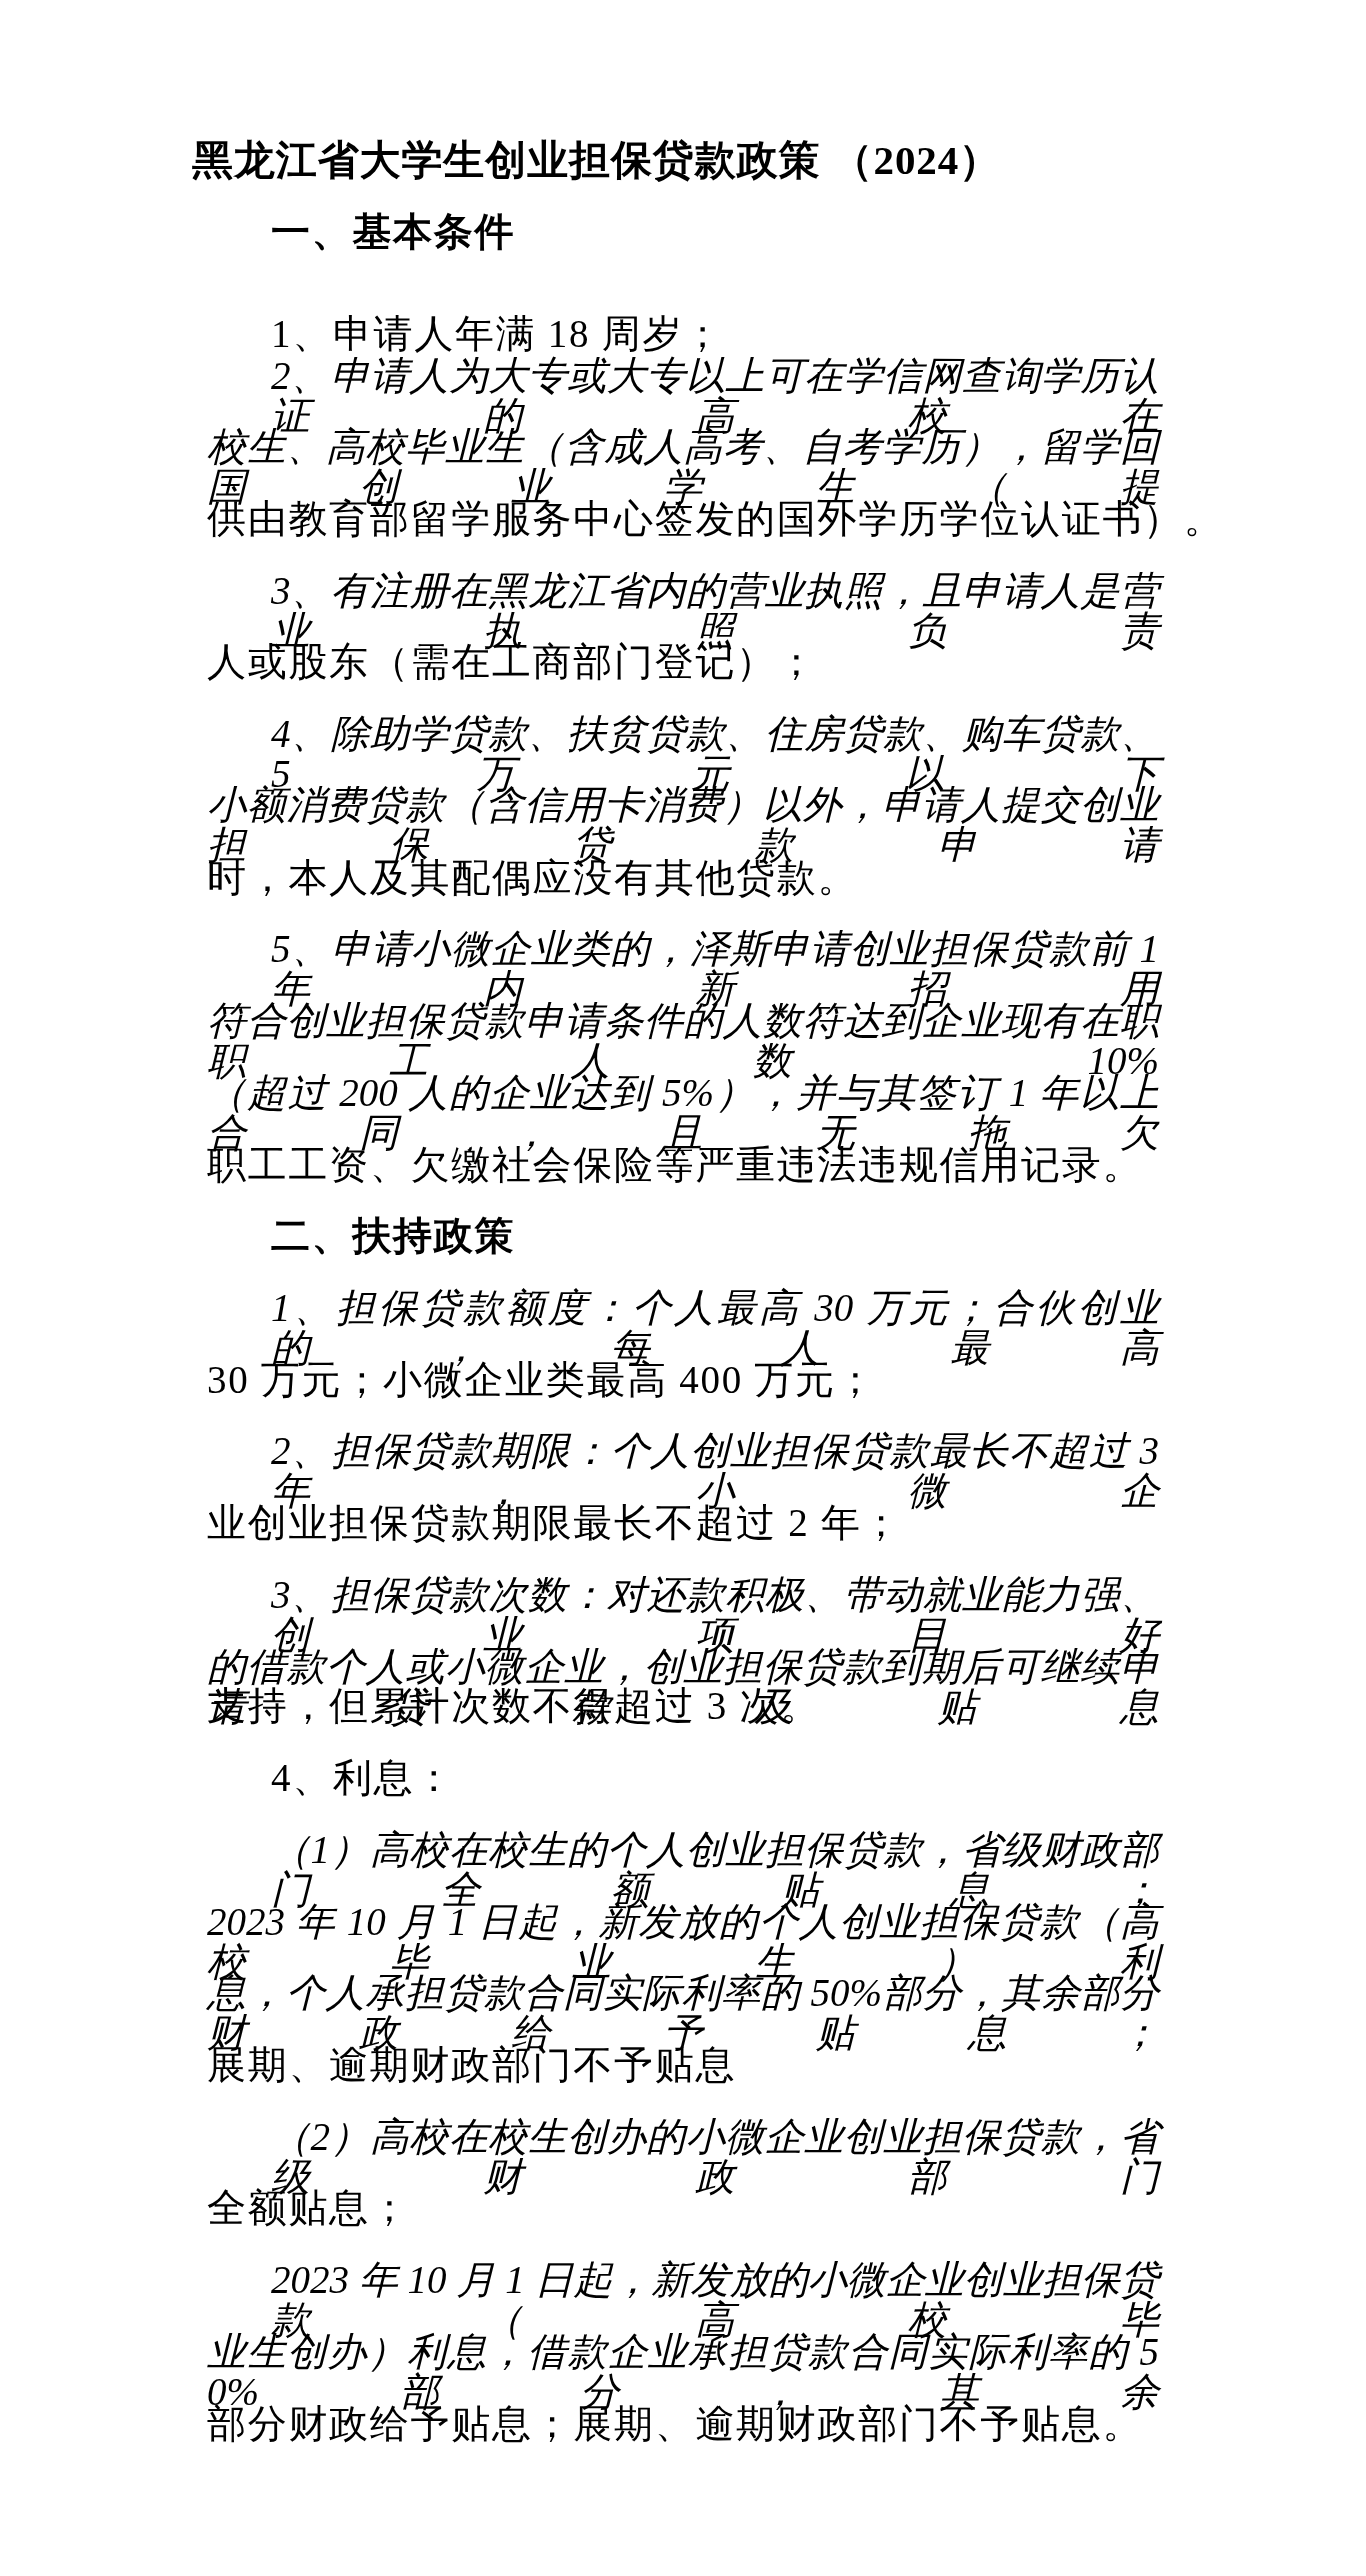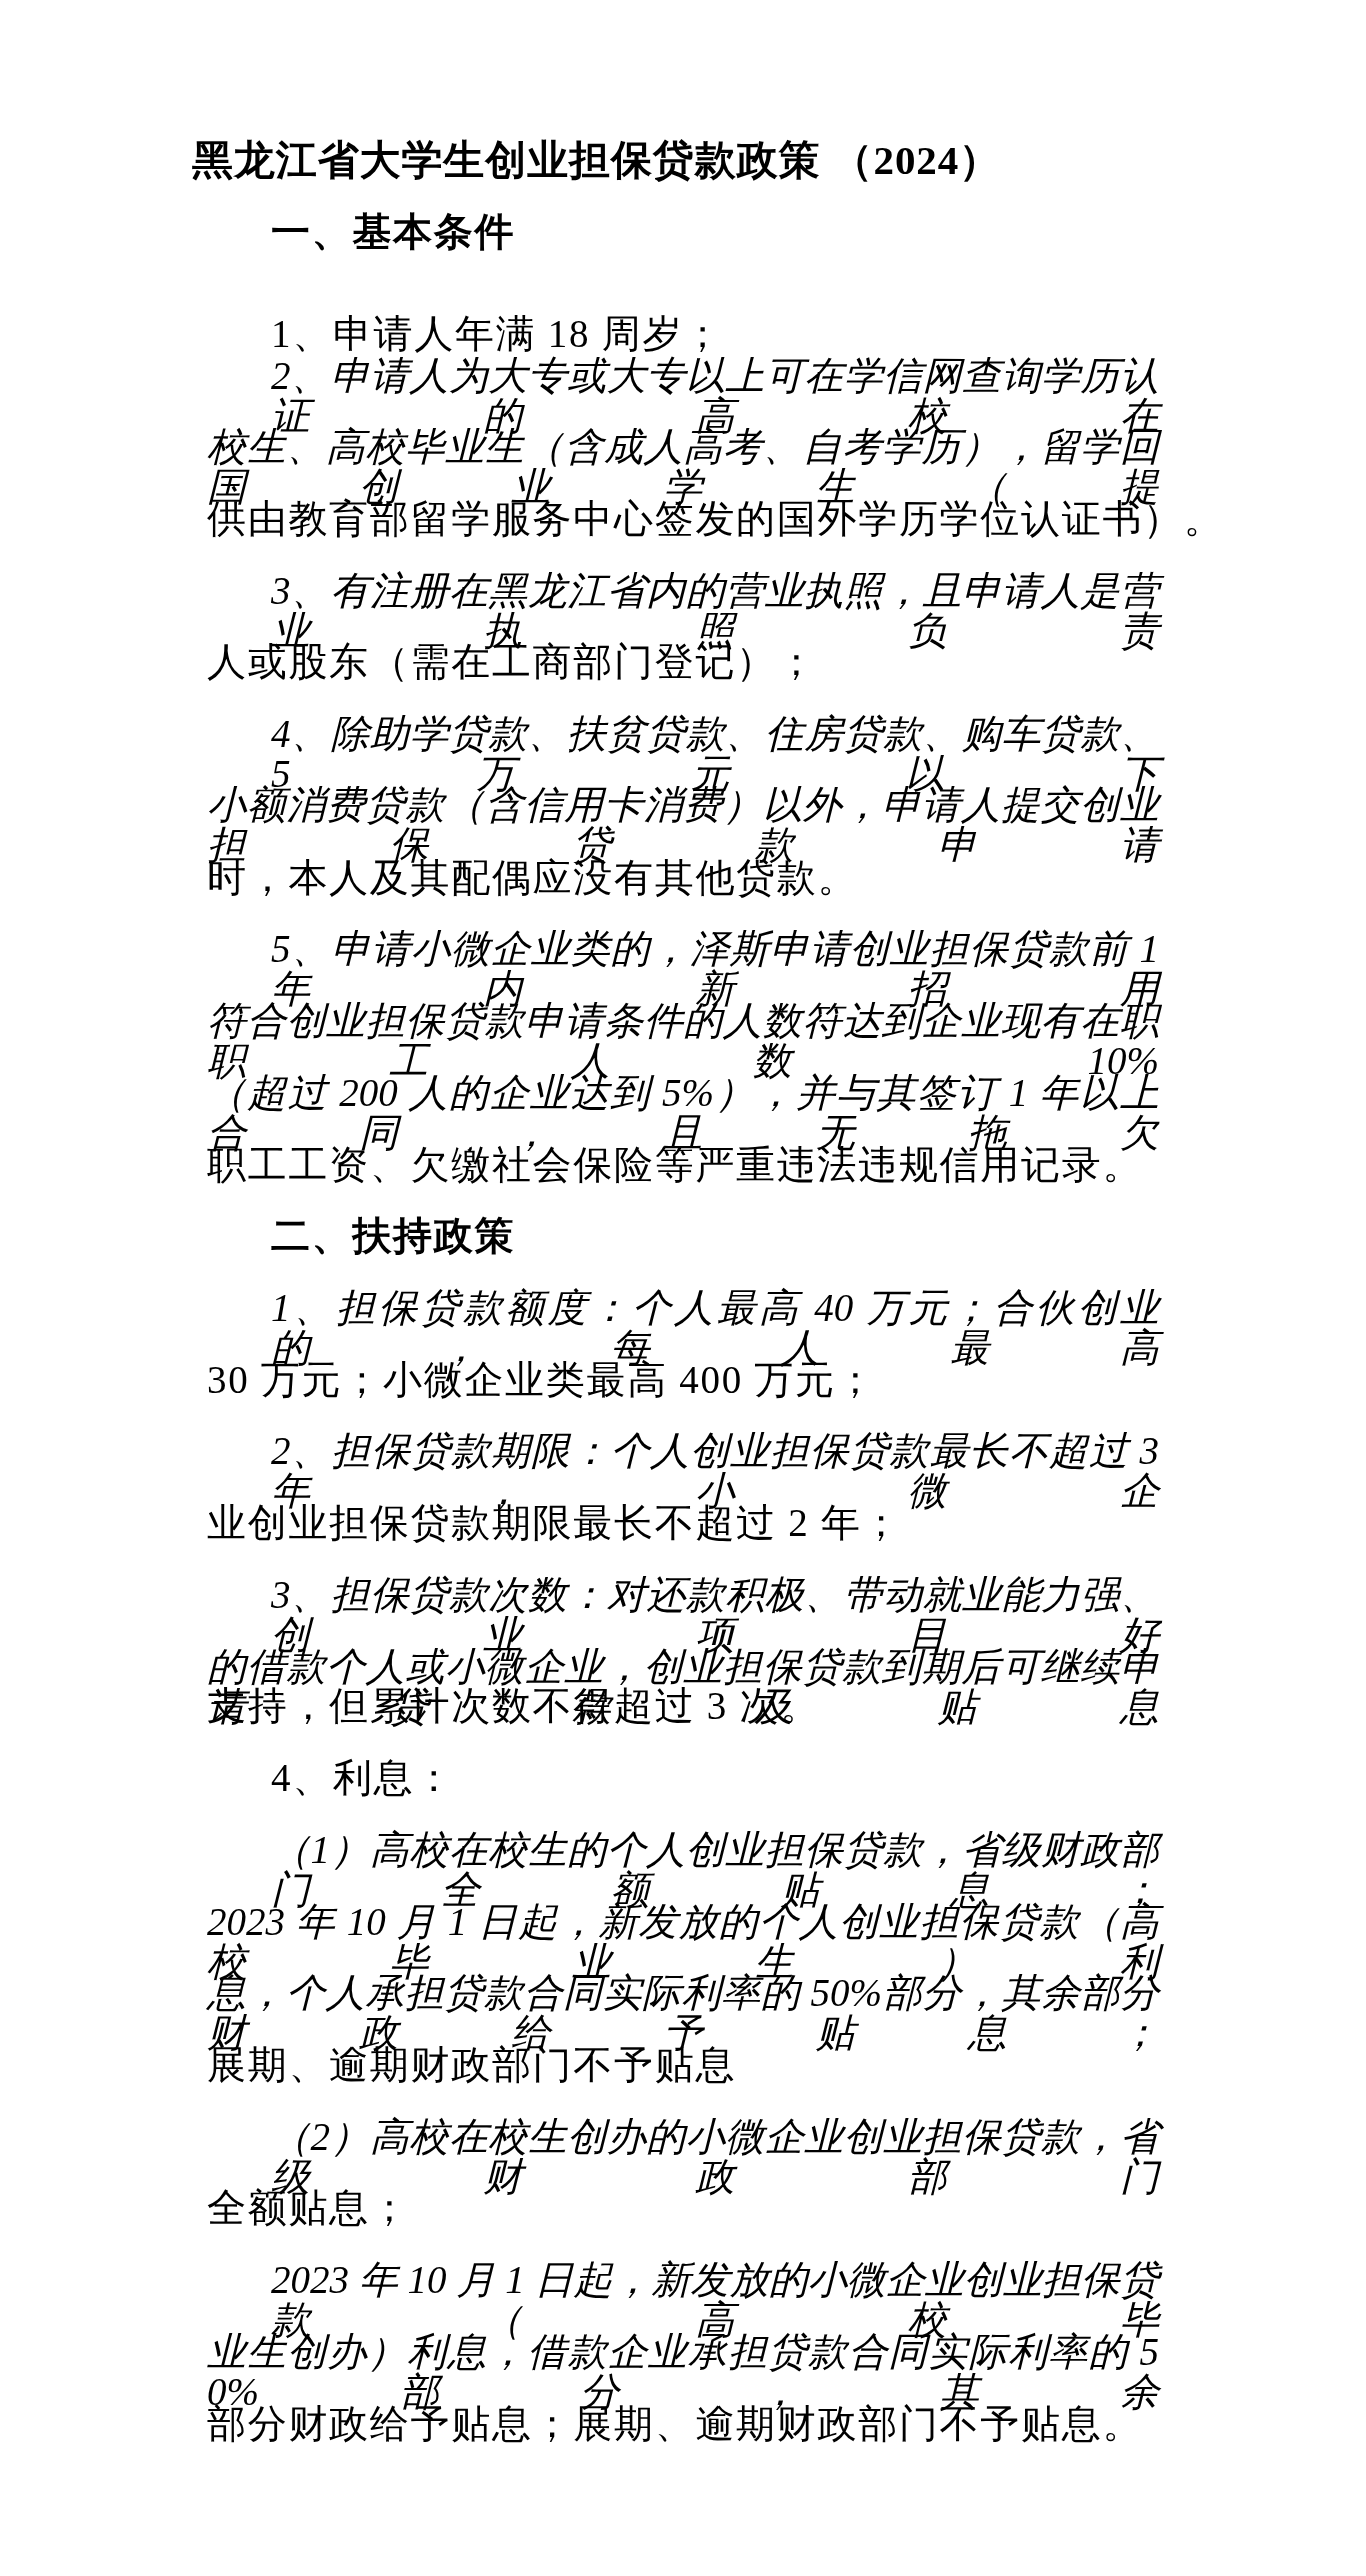--- a/index.html
+++ b/index.html
@@ -69,21 +69,21 @@
       <div class="line body indent justify" style="top: 571px;">3、有注册在黑龙江省内的营业执照，且申请人是营业执照负责</div>
       <div class="line body" style="top: 642px;">人或股东（需在工商部门登记）；</div>
       <div class="line body indent justify" style="top: 714px;">4、除助学贷款、扶贫贷款、住房贷款、购车贷款、5 万元以下</div>
       <div class="line body justify" style="top: 785px;">小额消费贷款（含信用卡消费）以外，申请人提交创业担保贷款申请</div>
       <div class="line body" style="top: 858px;">时，本人及其配偶应没有其他贷款。</div>
       <div class="line body indent justify" style="top: 929px;">5、申请小微企业类的，泽斯申请创业担保贷款前 1 年内新招用</div>
       <div class="line body justify" style="top: 1001px;">符合创业担保贷款申请条件的人数符达到企业现有在职职工人数 10%</div>
       <div class="line body justify" style="top: 1073px;">（超过 200 人的企业达到 5%），并与其签订 1 年以上合同，且无拖欠</div>
       <div class="line body" style="top: 1145px;">职工工资、欠缴社会保险等严重违法违规信用记录。</div>
       <div class="line heading indent" style="top: 1216px;">二、扶持政策</div>
-      <div class="line body indent justify" style="top: 1288px;">1、担保贷款额度：个人最高 40 万元；合伙创业的，每人最高</div>
+      <div class="line body indent justify" style="top: 1288px;">1、担保贷款额度：个人最高 30 万元；合伙创业的，每人最高</div>
       <div class="line body" style="top: 1360px;">30 万元；小微企业类最高 400 万元；</div>
       <div class="line body indent justify" style="top: 1431px;">2、担保贷款期限：个人创业担保贷款最长不超过 3 年，小微企</div>
       <div class="line body" style="top: 1503px;">业创业担保贷款期限最长不超过 2 年；</div>
       <div class="line body indent justify" style="top: 1575px;">3、担保贷款次数：对还款积极、带动就业能力强、创业项目好</div>
       <div class="line body justify" style="top: 1647px;">的借款个人或小微企业，创业担保贷款到期后可继续申请贷款及贴息</div>
       <div class="line body" style="top: 1686px;">支持，但累计次数不得超过 3 次。</div>
       <div class="line body indent" style="top: 1758px;">4、利息：</div>
       <div class="line body indent justify" style="top: 1830px;">（1）高校在校生的个人创业担保贷款，省级财政部门全额贴息；</div>
       <div class="line body justify" style="top: 1902px;">2023 年 10 月 1 日起，新发放的个人创业担保贷款（高校毕业生）利</div>
       <div class="line body justify" style="top: 1973px;">息，个人承担贷款合同实际利率的 50%部分，其余部分财政给予贴息；</div>

